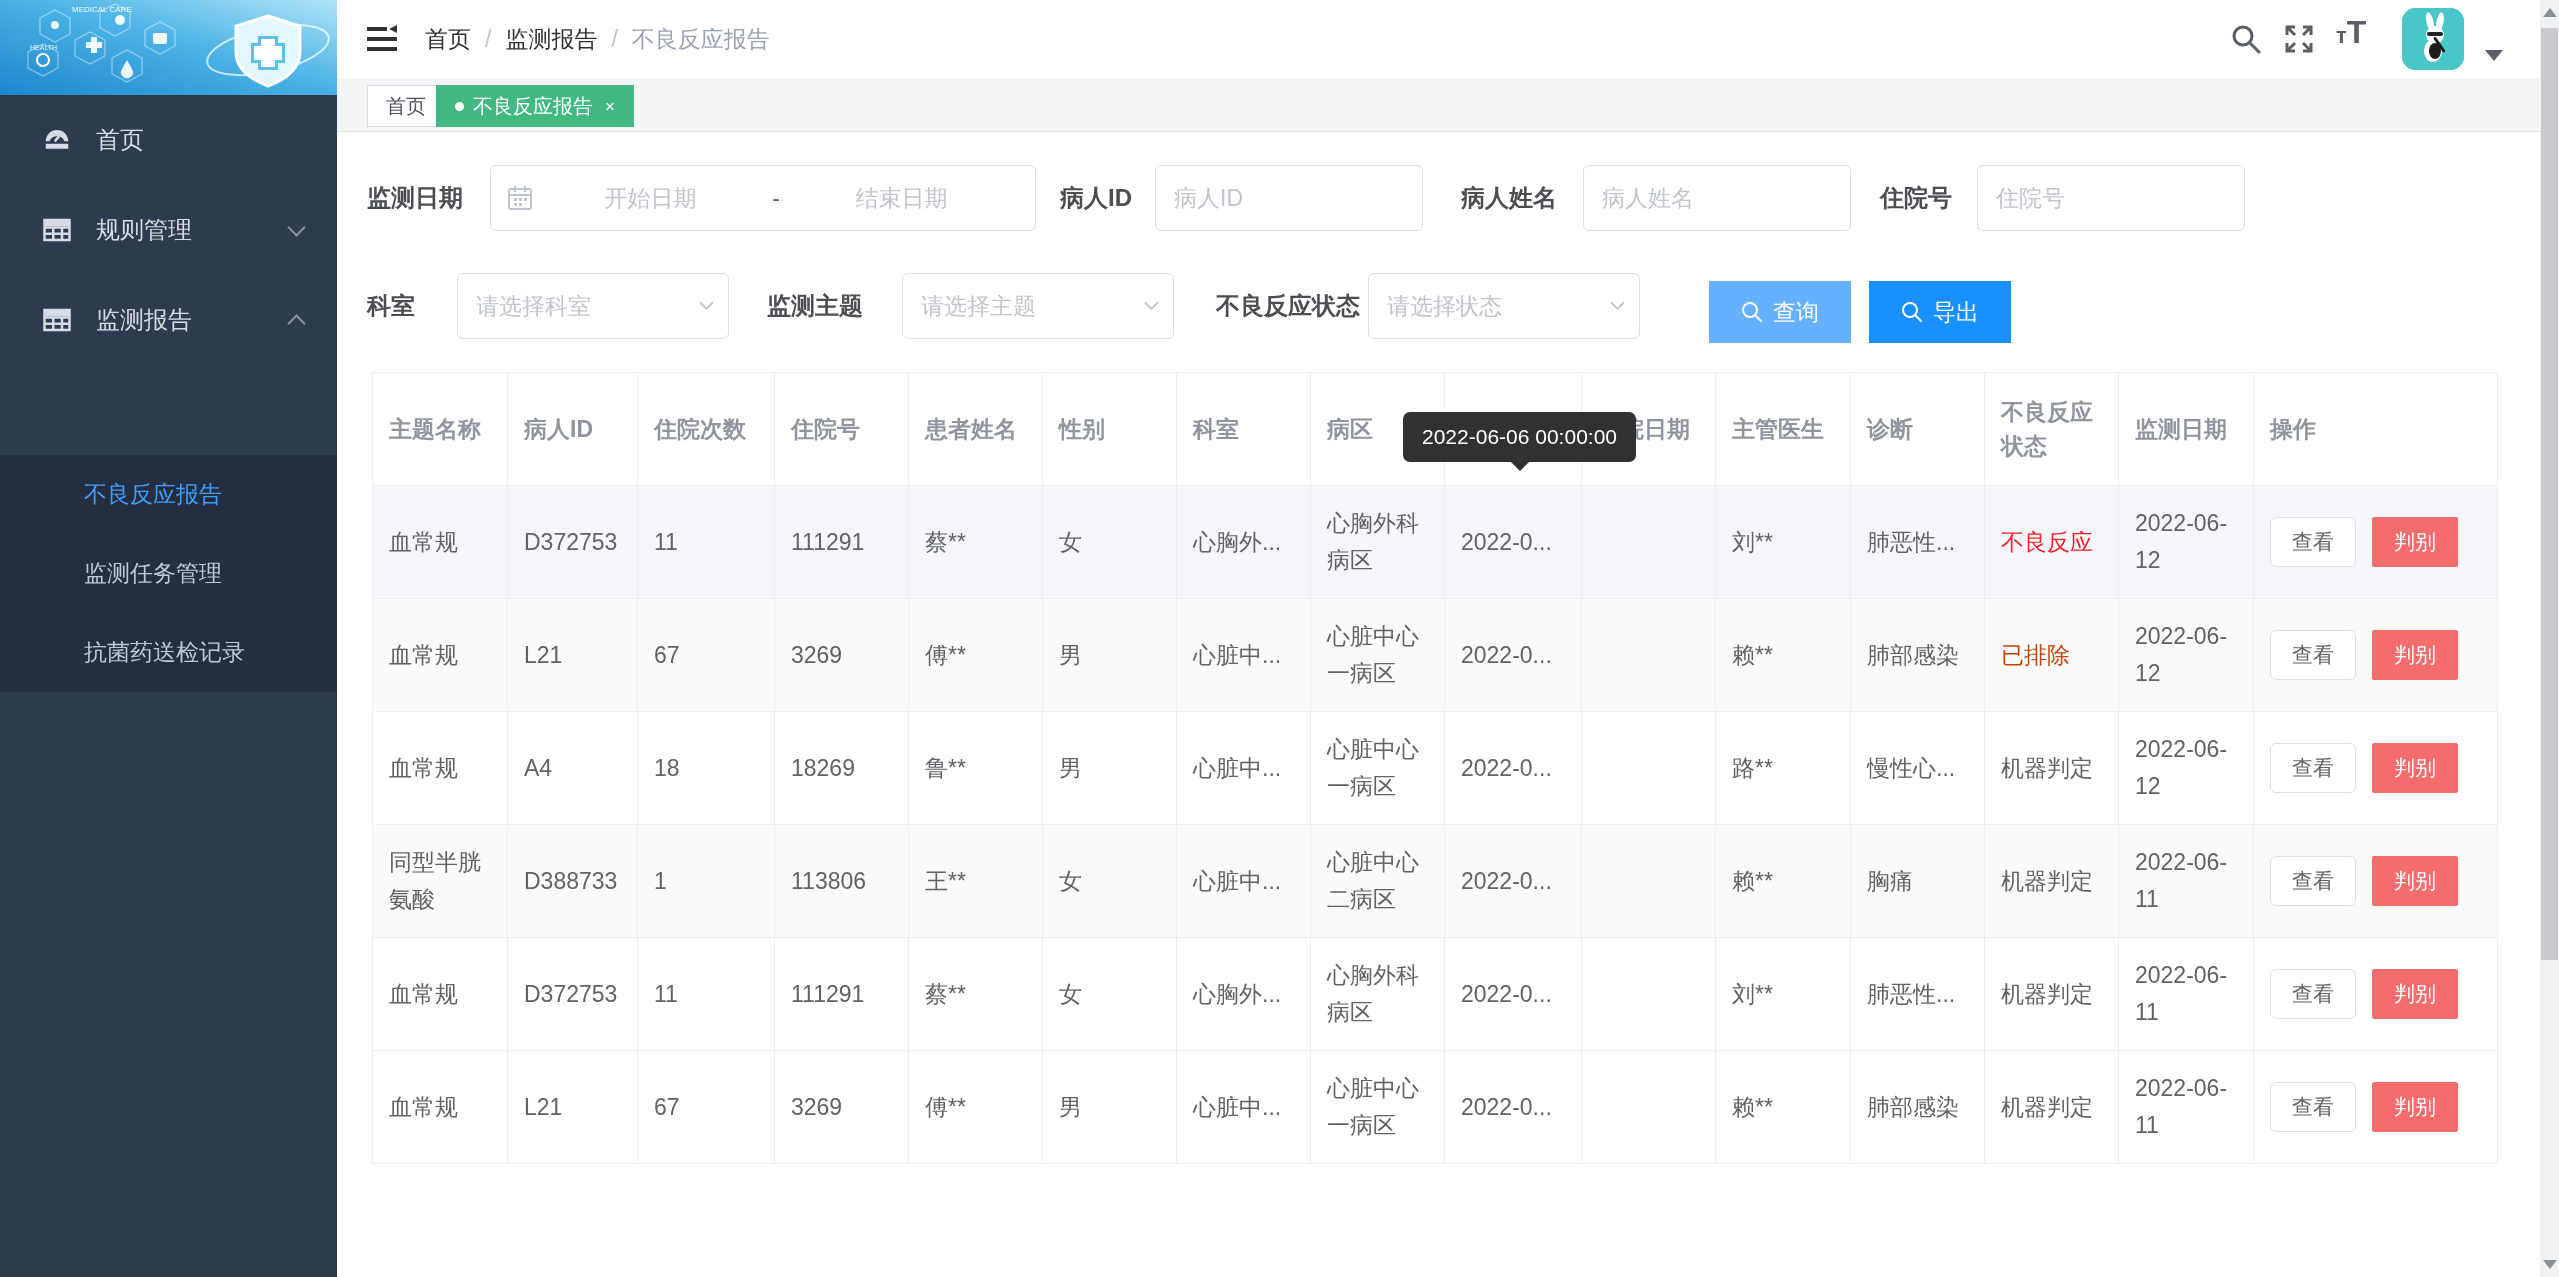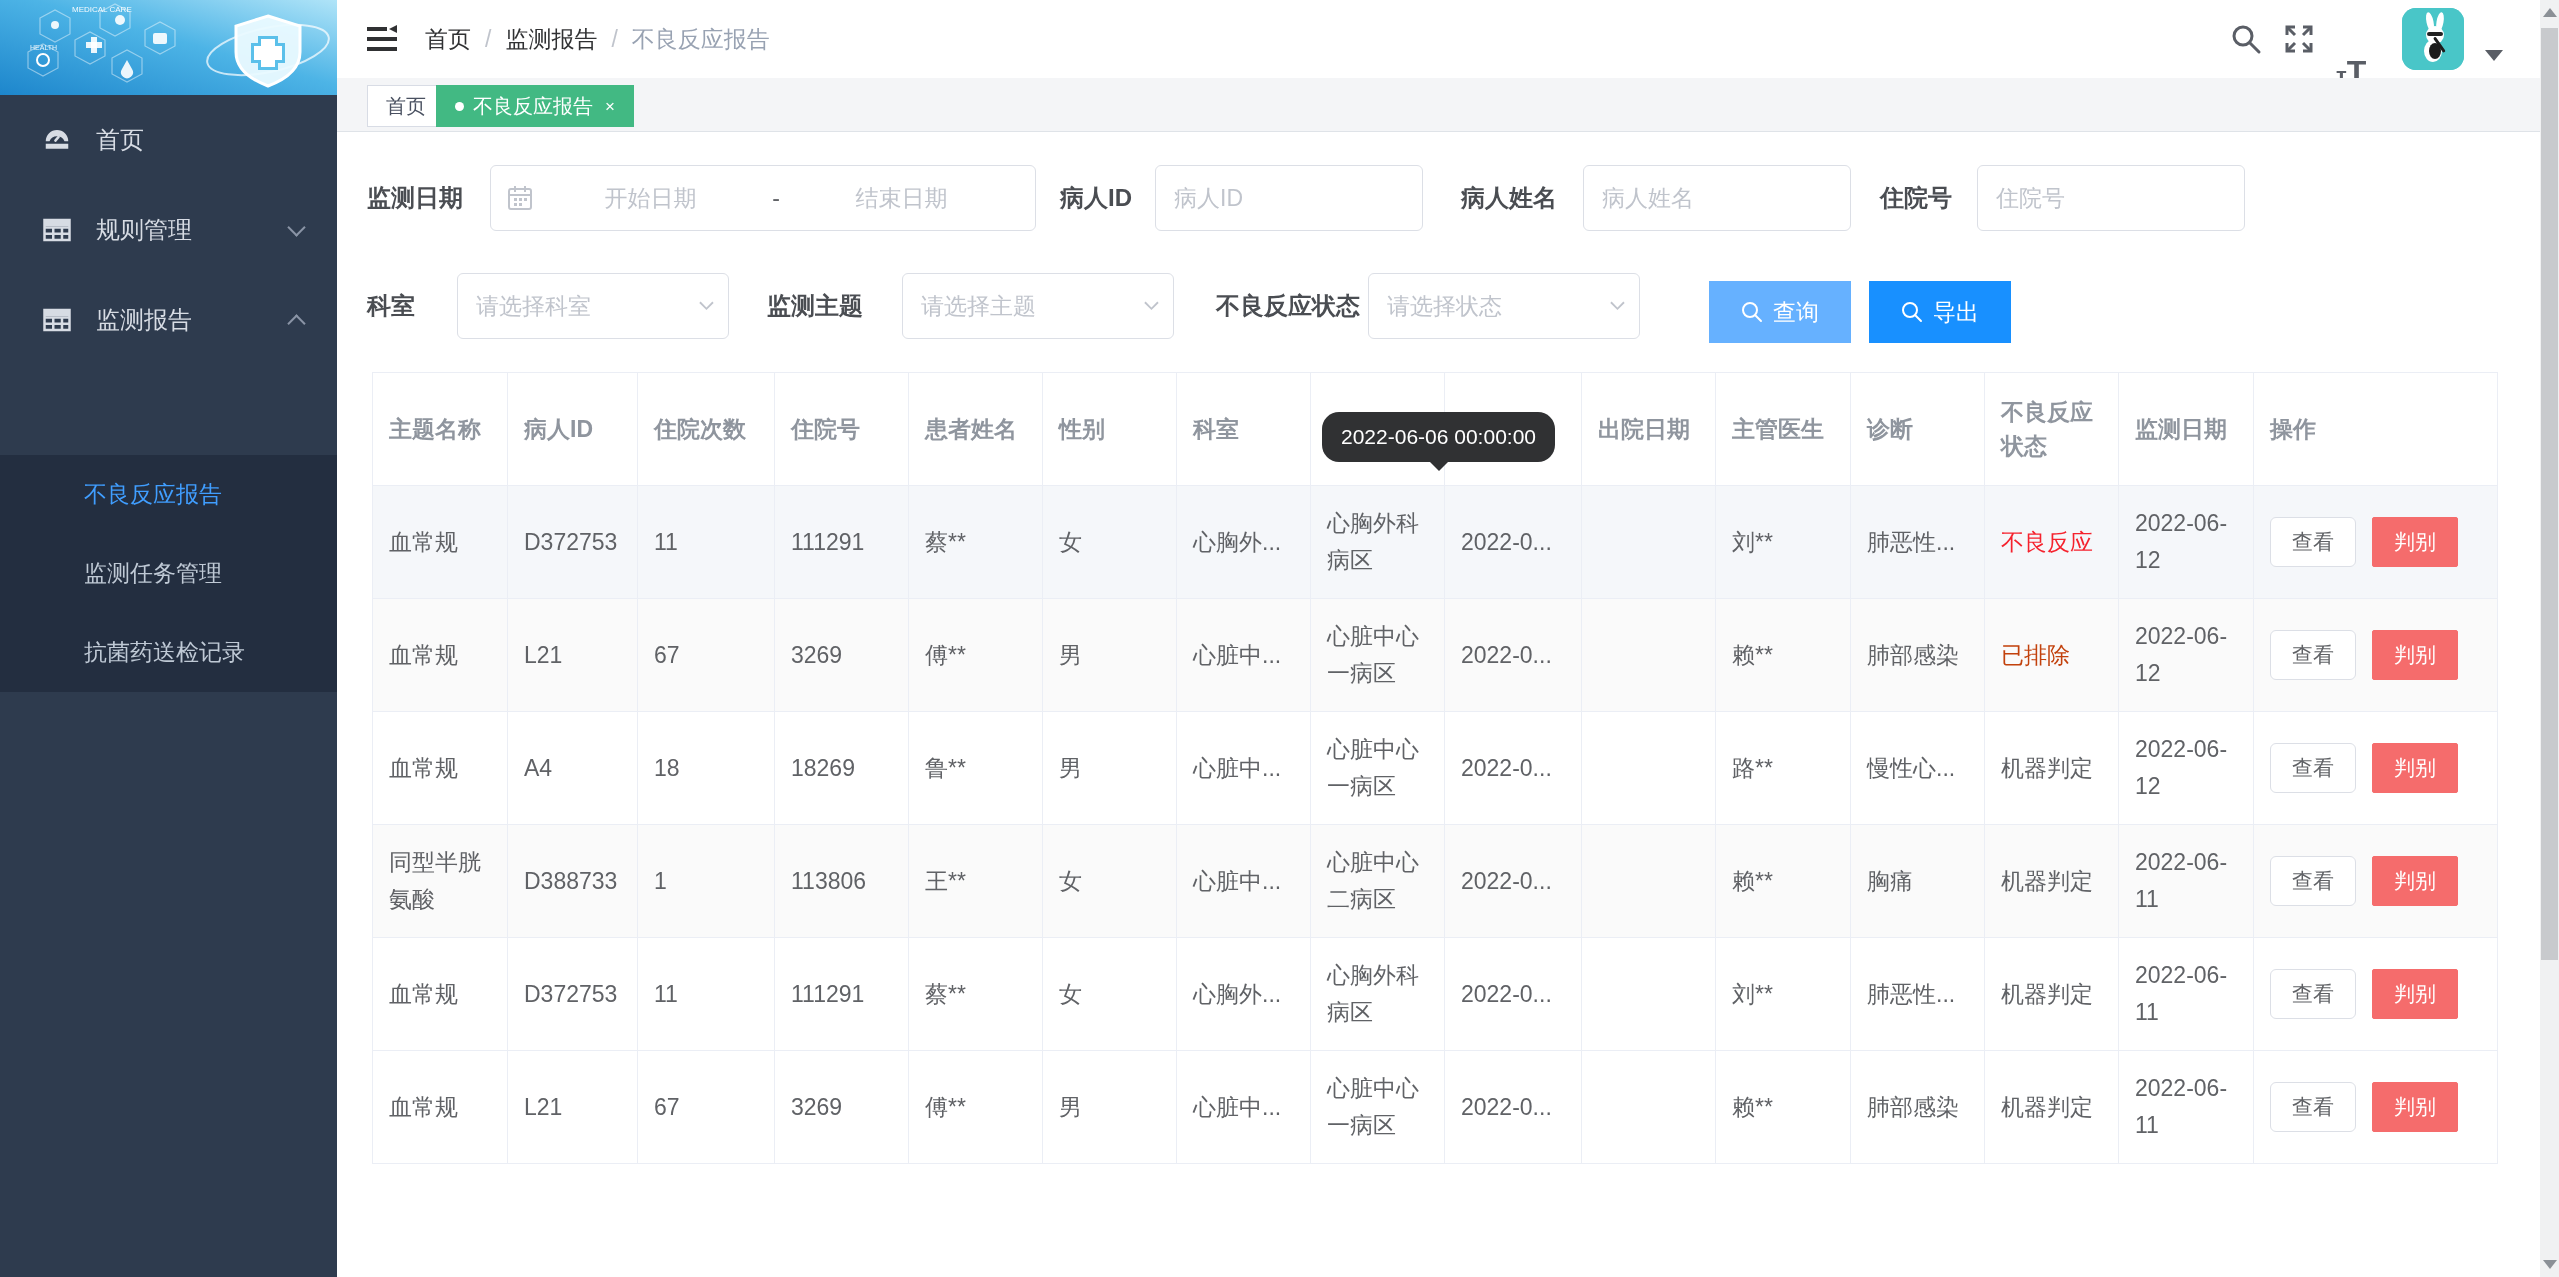--- a/index.html
+++ b/index.html
@@ -28,21 +28,21 @@
   .hamburger { position:absolute; left:30px; top:25px; width:30px; height:28px; cursor:pointer; }
   .breadcrumb { position:absolute; left:88px; top:0; height:78px; display:flex; align-items:center;
     font-size:23px; }
   .crumb { color:#303133; }
   .crumb.last { color:#98a2b2; }
   .crumb-sep { color:#c0c4cc; margin:0 14px; }
   .hicon { position:absolute; top:23px; width:32px; height:32px; cursor:pointer; color:#5a5e66; }
   .hicon.search { left:1893px; }
   .hicon.fullscreen { left:1946px; }
   .fontsize-icon { position:absolute; left:1999px; top:16px; width:44px; height:32px; cursor:pointer;
-    color:#5a5e66; font-weight:bold; line-height:32px;margin-top:40px; }
+    color:#5a5e66; font-weight:bold; line-height:32px; }
   .fontsize-icon .t1 { font-size:22px; }
   .fontsize-icon .t2 { font-size:32px; }
   .avatar { position:absolute; left:2065px; top:8px; width:62px; height:62px; border-radius:14px;
     background:#49c6c8; cursor:pointer; overflow:hidden; }
   .caret-down { position:absolute; left:2148px; top:50px; width:0; height:0;
     border-left:9px solid transparent; border-right:9px solid transparent;
     border-top:11px solid #5a5e66; cursor:pointer; }
 
   
   .tags-bar { position:absolute; left:337px; top:78px; right:0; height:54px; background:#f4f5f7;
@@ -99,22 +99,22 @@
   .grid tr.row-striped td { background:#fafafa; }
   .grid tr.row-hover td { background:#f5f7fa; }
   .st-danger { color:#f5222d; }
   .st-success { color:#c2410c; }
   .btn-view { padding:10px 21px; background:#fff; border:1px solid #dcdfe6; border-radius:6px;
     color:#606266; font-size:21px; cursor:pointer; margin-right:16px; font-family:inherit; }
   .btn-judge { padding:10px 21px; background:#f56c6c; border:1px solid #f56c6c; border-radius:2px;
     color:#fff; font-size:21px; cursor:pointer; font-family:inherit; }
 
   
-  .tooltip { position:absolute; left:1322px; top:412px; background:#303133; color:#fff;
-    font-size:21px; padding:13px 19px; border-radius:17px; white-space:nowrap; z-index:40; }
+  .tooltip { position:absolute; left:1403px; top:412px; background:#303133; color:#fff;
+    font-size:21px; padding:13px 19px; border-radius:7px; white-space:nowrap; z-index:40; }
   .tooltip:after { content:""; position:absolute; left:50%; bottom:-9px; margin-left:-9px;
     border-left:9px solid transparent; border-right:9px solid transparent;
     border-top:9px solid #303133; }
 
   
   .scrollbar { position:absolute; right:0; top:0; width:19px; height:1277px; background:#f0f1f2;
     z-index:60; }
   .sb-up, .sb-down { position:absolute; left:0; width:19px; height:26px; cursor:pointer; }
   .sb-up { top:0; } .sb-down { bottom:0; }
   .sb-up:after { content:""; position:absolute; left:3px; top:8px;

